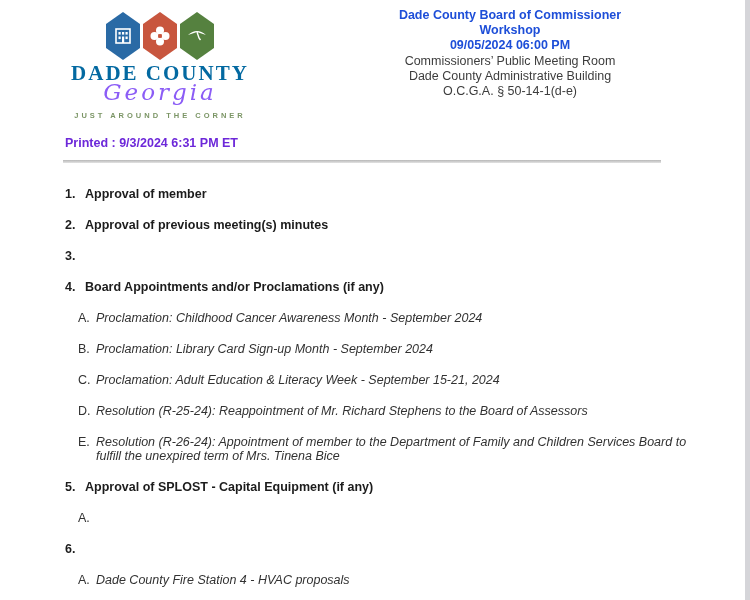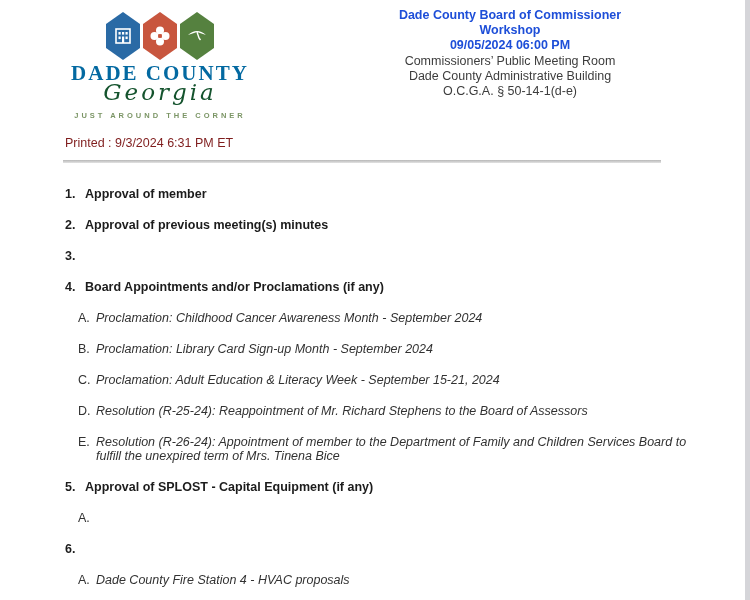--- a/index.html
+++ b/index.html
@@ -23,21 +23,21 @@
     letter-spacing:3px;margin-top:-7px;white-space:nowrap;
   }
   .logo-tagline{
     font-size:7.5px;letter-spacing:3px;margin-top:6px;font-weight:700;white-space:nowrap;
   }
   
   .meeting-header{position:absolute;left:370px;top:8px;width:280px;text-align:center;
     font-size:12.5px;line-height:15.2px;color:#3d3d3d;}
   .meeting-header .hdr-bold{font-weight:700;color:#1d4ed8;}
   
-  .printed{position:absolute;left:65px;top:136px;font-size:12.5px;font-weight:400;color:#7f1d1d;}
+  .printed{position:absolute;left:65px;top:136px;font-size:12.5px;font-weight:700;color:#6d28d9;}
   
   .divider{position:absolute;left:63px;top:160px;width:598px;height:3px;
     background:linear-gradient(#b7b7b7,#e3e3e3);}
   
   .scroll-strip{position:absolute;right:0;top:0;width:5px;height:600px;background:#d5d5d9;}
   
   .agenda{position:absolute;left:65px;top:187px;width:628px;font-size:12.5px;line-height:14px;}
   .row{display:flex;margin-bottom:17px;}
   .main-row{font-weight:700;color:#1c1c1c;}
   .main-num{width:20px;flex:0 0 20px;}
@@ -74,21 +74,21 @@
         </svg>
       </div>
       <div class="hex" style="background:#55813f">
         <svg class="icon-svg" width="22" height="22" viewBox="0 0 22 22">
           <path d="M2 10 Q11 2 20 10 L11 7 Z" fill="#ffffff"></path>
           <path d="M11 7 L13 13 L14.5 15" stroke="#ffffff" stroke-width="1.4" fill="none"></path>
         </svg>
       </div>
     </div>
     <div class="logo-name" style="color:#0369a1">DADE COUNTY</div>
-    <div class="logo-script" style="color:#14532d">Georgia</div>
+    <div class="logo-script" style="color:#8b5cf6">Georgia</div>
     <div class="logo-tagline" style="color:#7b9565">JUST AROUND THE CORNER</div>
   </div>
 
   <div class="meeting-header">
     <div class="hdr-bold">Dade County Board of Commissioner Workshop</div>
     <div class="hdr-bold">09/05/2024 06:00 PM</div>
     <div>Commissioners’ Public Meeting Room</div>
     <div>Dade County Administrative Building</div>
     <div>O.C.G.A. § 50-14-1(d-e)</div>
   </div>

